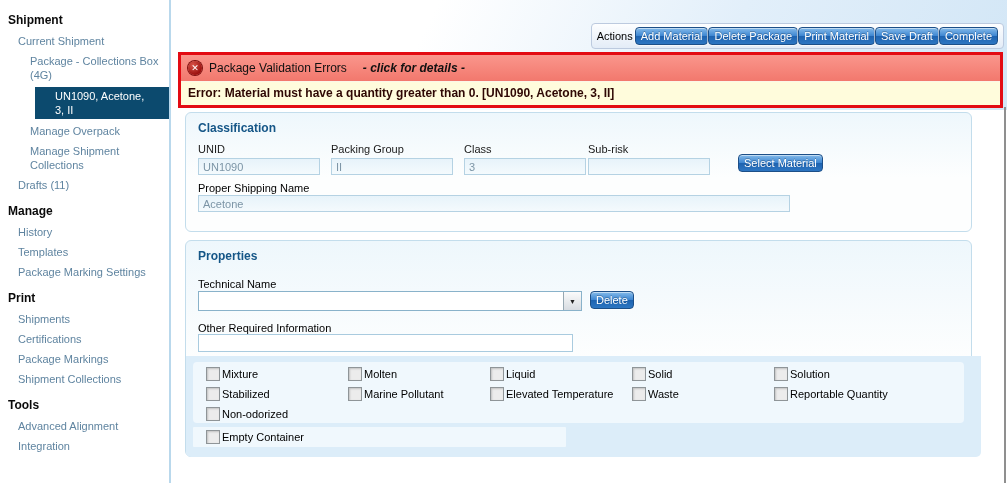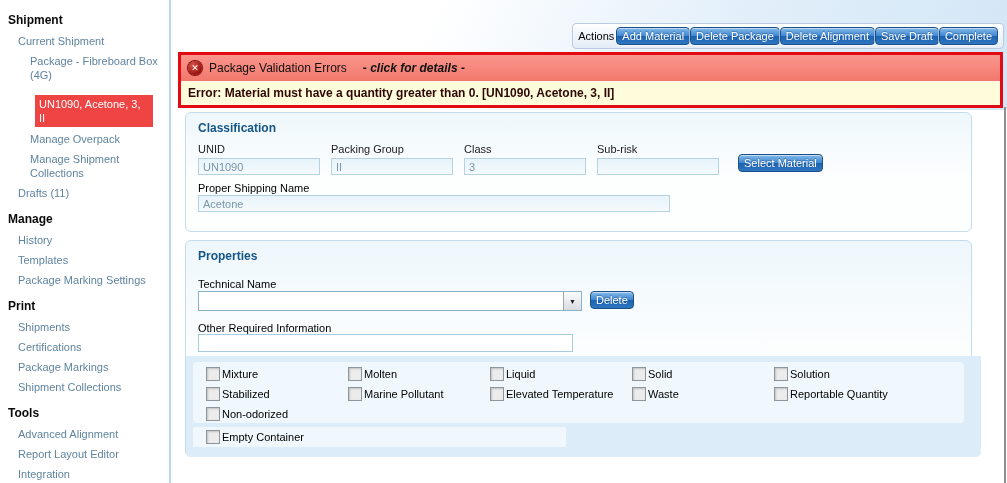--- a/index.html
+++ b/index.html
@@ -6,21 +6,21 @@
   .app{position:relative;width:1007px;height:483px;overflow:hidden;background:#fff;
        font-family:"Liberation Sans","DejaVu Sans",sans-serif;font-size:11px;color:#000;}
 
   
   .sidebar{position:absolute;left:0;top:0;width:171px;height:483px;background:#fff;
            border-right:2px solid #b9d8ec;box-sizing:border-box;padding-top:4px;}
   .sb-header{font-weight:bold;font-size:12px;color:#0a0a0a;padding:9px 0 4px 8px;}
   .sb-item{color:#5f84a0;padding:3px 4px 3px 18px;line-height:14px;cursor:pointer;}
   .sb-item.i2{padding-left:30px;}
   .sb-item.i3{padding-left:36px;}
-  .sb-item.selected{background:#ef4444;color:#fff;margin:10px 0 2px 35px;padding:2px 4px;max-width:110px;}
+  .sb-item.selected{background:#0c4a6e;color:#fff;margin:2px 0 2px 35px;padding:2px 20px;max-width:110px;}
 
   
   .main{position:absolute;left:173px;top:0;width:834px;height:483px;background:#fff;}
   .topbar{position:absolute;left:0;top:0;width:100%;height:110px;
           background:linear-gradient(115deg,#ffffff 30%,#e2effa 65%,#d2e6f6 100%);}
 
   .actions-bar{position:absolute;top:23px;right:3px;height:26px;display:flex;align-items:center;
                padding:0 5px;background:linear-gradient(#fdfeff,#e3ecf7);
                border:1px solid #bccadf;border-radius:4px;box-sizing:border-box;}
   .actions-label{margin-right:2px;color:#000;}
@@ -48,28 +48,28 @@
   .panel{position:absolute;left:12px;width:787px;box-sizing:border-box;
          background:linear-gradient(#eef7fc,#fdfefe 55%);
          border:1px solid #c3ddec;border-radius:6px;}
   .classification{top:112px;height:120px;}
   .properties{top:240px;height:217px;}
   .panel h2{margin:0;position:absolute;left:12px;top:8px;font-size:12px;color:#155687;font-weight:bold;}
 
   .cfields{position:absolute;left:0;top:0;width:100%;height:100%;}
   .cfield{position:absolute;top:30px;width:122px;}
   .cfield:nth-child(1){left:12px;} .cfield:nth-child(2){left:145px;}
-  .cfield:nth-child(3){left:278px;} .cfield:nth-child(4){left:411px;}
+  .cfield:nth-child(3){left:278px;} .cfield:nth-child(4){left:402px;}
   .flabel{margin-bottom:3px;color:#1a1a1a;}
   .dis-input{width:100%;height:17px;box-sizing:border-box;border:1px solid #b5d2e3;
              background:linear-gradient(#e7f3fa,#f4fafd);color:#7c95a6;font-family:inherit;
              font-size:11px;padding:1px 4px;}
   .select-material{position:absolute;left:552px;top:41px;}
   .psn-label{position:absolute;left:12px;top:69px;}
-  .psn-input{position:absolute;left:12px;top:82px;width:472px;}
+  .psn-input{position:absolute;left:12px;top:82px;width:592px;}
 
   .tn-label{position:absolute;left:12px;top:37px;}
   .combo{position:absolute;left:12px;top:50px;width:384px;height:20px;box-sizing:border-box;
          border:1px solid #89b2ca;background:#fff;display:flex;}
   .combo input{flex:1;min-width:0;border:0;outline:none;font-family:inherit;font-size:11px;padding:0 4px;}
   .combo-btn{width:17px;flex:none;border-left:1px solid #98a8b2;display:flex;align-items:center;
              justify-content:center;font-size:7px;color:#222;cursor:pointer;
              background:linear-gradient(#fbfbfb,#d8dce1);}
   .delete-btn{position:absolute;left:404px;top:50px;}
   .ori-label{position:absolute;left:12px;top:81px;}
@@ -91,47 +91,46 @@
   .right-edge{position:absolute;left:1004px;top:107px;width:2px;height:376px;background:#8f8f8f;}
 </style>
 </head>
 <body>
 
 <div class="app">
 
   <nav class="sidebar">
       <div class="sb-header">Shipment</div>
       <div class="sb-item i1">Current Shipment</div>
-      <div class="sb-item i2">Package - Fibreboard Box (4G)</div>
+      <div class="sb-item i2">Package - Collections Box (4G)</div>
       <div class="sb-item i3 selected">UN1090, Acetone, 3, II</div>
       <div class="sb-item i2">Manage Overpack</div>
       <div class="sb-item i2">Manage Shipment Collections</div>
       <div class="sb-item i1">Drafts (11)</div>
       <div class="sb-header">Manage</div>
       <div class="sb-item i1">History</div>
       <div class="sb-item i1">Templates</div>
       <div class="sb-item i1">Package Marking Settings</div>
       <div class="sb-header">Print</div>
       <div class="sb-item i1">Shipments</div>
       <div class="sb-item i1">Certifications</div>
       <div class="sb-item i1">Package Markings</div>
       <div class="sb-item i1">Shipment Collections</div>
       <div class="sb-header">Tools</div>
       <div class="sb-item i1">Advanced Alignment</div>
-      <div class="sb-item i1">Report Layout Editor</div>
       <div class="sb-item i1">Integration</div>
     </nav>
 
   <div class="main">
     <div class="topbar">
       <div class="actions-bar">
         <span class="actions-label">Actions</span>
       <button class="btn">Add Material</button>
           <button class="btn">Delete Package</button>
-          <button class="btn">Delete Alignment</button>
+          <button class="btn">Print Material</button>
           <button class="btn">Save Draft</button>
           <button class="btn">Complete</button>
         </div>
     </div>
 
     <div class="error-banner">
       <div class="eb-head">
         <span class="eb-icon">✕</span>
         <span class="eb-title">Package Validation Errors</span>
         <span class="eb-sub">- click for details -</span>

